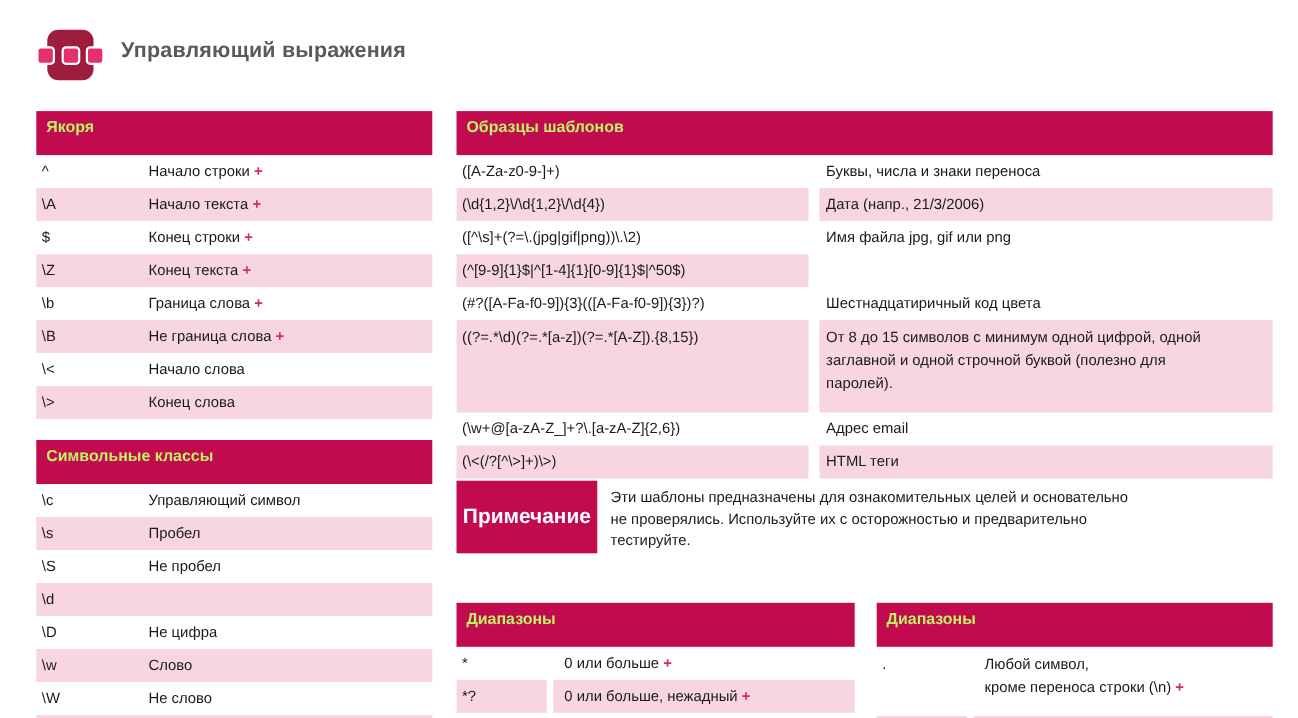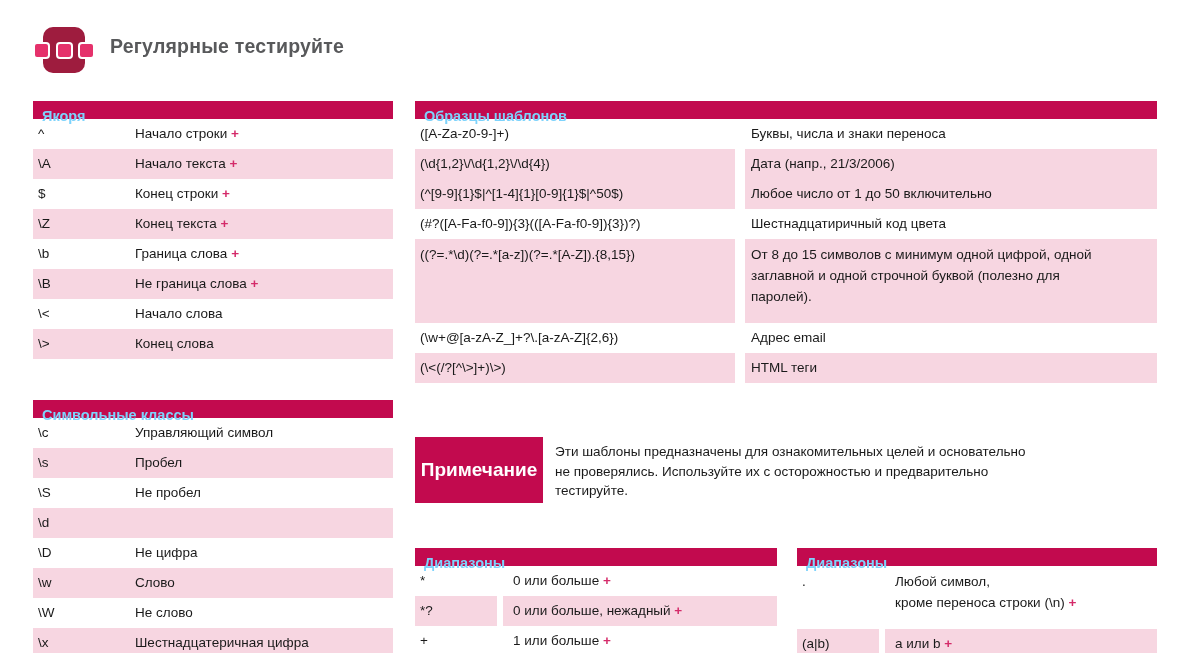--- a/index.html
+++ b/index.html
@@ -23,22 +23,22 @@
   .logo .sq{position:absolute;top:15px;width:17px;height:17px;background:var(--logo-pink);
     border:2.5px solid #fff;border-radius:4px}
   .logo .sq.l{left:-2px}
   .logo .sq.m{left:20.5px}
   .logo .sq.r{right:-2px}
   .page-title{position:absolute;left:110px;top:35px;font-size:19.5px;font-weight:bold;
     color:var(--title-gray);letter-spacing:.2px}
 
   
   .section{position:absolute}
-  .section-header{background:var(--accent);color:#7dd3fc;font-weight:bold;font-size:14.5px;
-    height:18px;line-height:30px;padding-left:9px}
+  .section-header{background:var(--accent);color:#bef264;font-weight:bold;font-size:14.5px;
+    height:40px;line-height:30px;padding-left:9px}
   .row{display:flex;min-height:30px;line-height:30px;font-size:13.5px}
   .cell{min-height:inherit}
   .plus{color:var(--plus);font-weight:bold}
 
   
   .left-table .row.alt{background:var(--pink)}
   .left-table .sym{width:102px;padding-left:5px}
   .left-table .desc{flex:1}
 
   
@@ -66,21 +66,21 @@
 </style>
 </head>
 <body>
 
 <div class="logo">
   <div class="spool"></div>
   <div class="sq l"></div>
   <div class="sq m"></div>
   <div class="sq r"></div>
 </div>
-<div class="page-title">Регулярные тестируйте</div>
+<div class="page-title">Управляющий выражения</div>
 
 <div id="anchors" class="section left-table">
   <div class="section-header">Якоря</div>
   <div class="rows">
       <div class="row">
         <div class="cell sym">^</div>
         <div class="cell desc">Начало строки<span class="plus"> +</span></div>
       </div>
       <div class="row alt">
         <div class="cell sym">\A</div>
@@ -154,23 +154,26 @@
   <div class="section-header">Образцы шаблонов</div>
   <div class="rows">
       <div class="row">
         <div class="cell sym">([A-Za-z0-9-]+)</div>
         <div class="cell desc">Буквы, числа и знаки переноса</div>
       </div>
       <div class="row alt">
         <div class="cell sym">(\d{1,2}\/\d{1,2}\/\d{4})</div>
         <div class="cell desc">Дата (напр., 21/3/2006)</div>
       </div>
+      <div class="row">
+        <div class="cell sym">([^\s]+(?=\.(jpg|gif|png))\.\2)</div>
+        <div class="cell desc">Имя файла jpg, gif или png</div>
+      </div>
       <div class="row alt">
         <div class="cell sym">(^[9-9]{1}$|^[1-4]{1}[0-9]{1}$|^50$)</div>
-        <div class="cell desc">Любое число от 1 до 50 включительно</div>
       </div>
       <div class="row">
         <div class="cell sym">(#?([A-Fa-f0-9]){3}(([A-Fa-f0-9]){3})?)</div>
         <div class="cell desc">Шестнадцатиричный код цвета</div>
       </div>
       <div class="row alt multi">
         <div class="cell sym">((?=.*\d)(?=.*[a-z])(?=.*[A-Z]).{8,15})</div>
         <div class="cell desc">От 8 до 15 символов с минимум одной цифрой, одной<br>заглавной и одной строчной буквой (полезно для<br>паролей).</div>
       </div>
       <div class="row">

